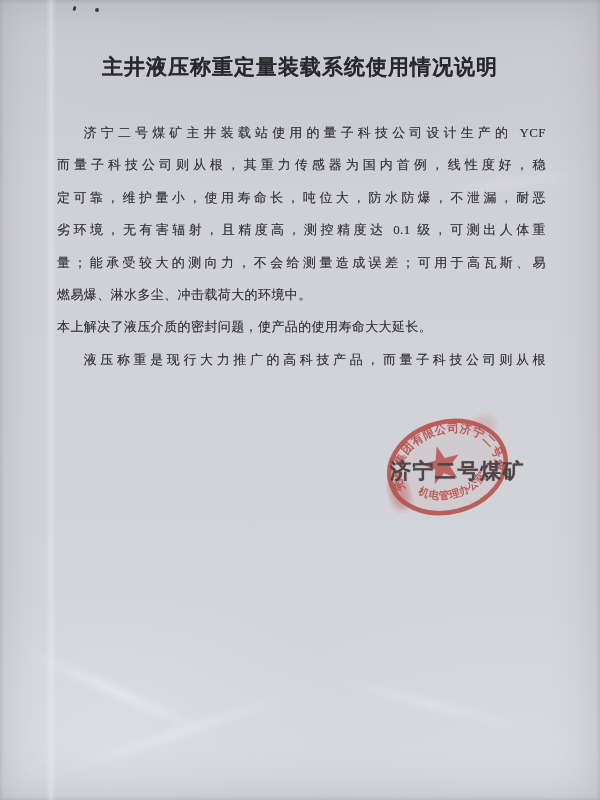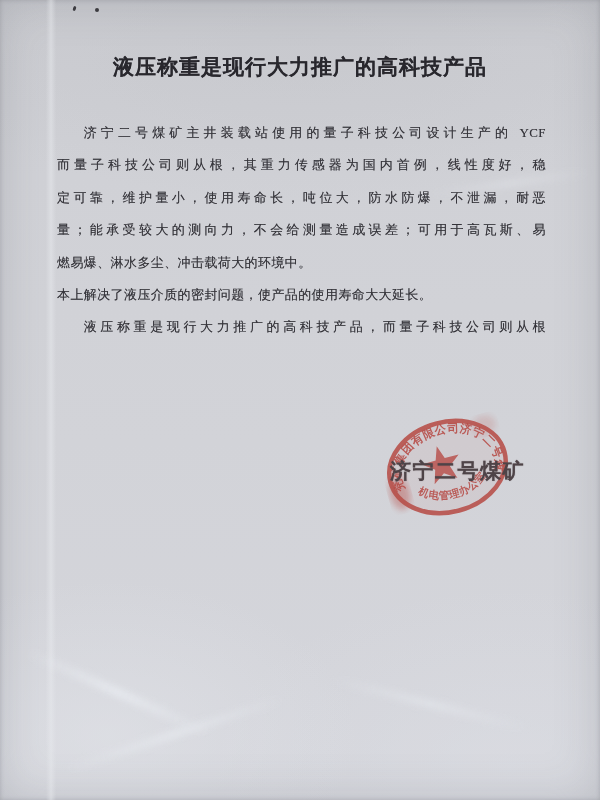--- a/index.html
+++ b/index.html
@@ -53,26 +53,27 @@
     background:linear-gradient(90deg,transparent,rgba(224,226,231,.5),transparent);}
 </style>
 </head>
 <body>
 
 <div class="page">
   <div class="light-band"></div>
   <div class="speck s1"></div>
   <div class="speck s2"></div>
 
-  <h1 class="doc-title">液压称重是现行大力推广的高科技产品</h1>
+  <h1 class="doc-title">主井液压称重定量装载系统使用情况说明</h1>
 
   <div class="body-text">
     <div class="line indent">济宁二号煤矿主井装载站使用的量子科技公司设计生产的 YCF</div>
     <div class="line">而量子科技公司则从根，其重力传感器为国内首例，线性度好，稳</div>
     <div class="line">定可靠，维护量小，使用寿命长，吨位大，防水防爆，不泄漏，耐恶</div>
+    <div class="line">劣环境，无有害辐射，且精度高，测控精度达 0.1 级，可测出人体重</div>
     <div class="line">量；能承受较大的测向力，不会给测量造成误差；可用于高瓦斯、易</div>
     <div class="line endline">燃易爆、淋水多尘、冲击载荷大的环境中。</div>
     <div class="line endline">本上解决了液压介质的密封问题，使产品的使用寿命大大延长。</div>
     <div class="line indent">液压称重是现行大力推广的高科技产品，而量子科技公司则从根</div>
   </div>
 
   <div class="seal">
     <svg width="160" height="150" viewBox="0 0 160 150" xmlns="http://www.w3.org/2000/svg">
       <defs>
         <filter id="smudge">

